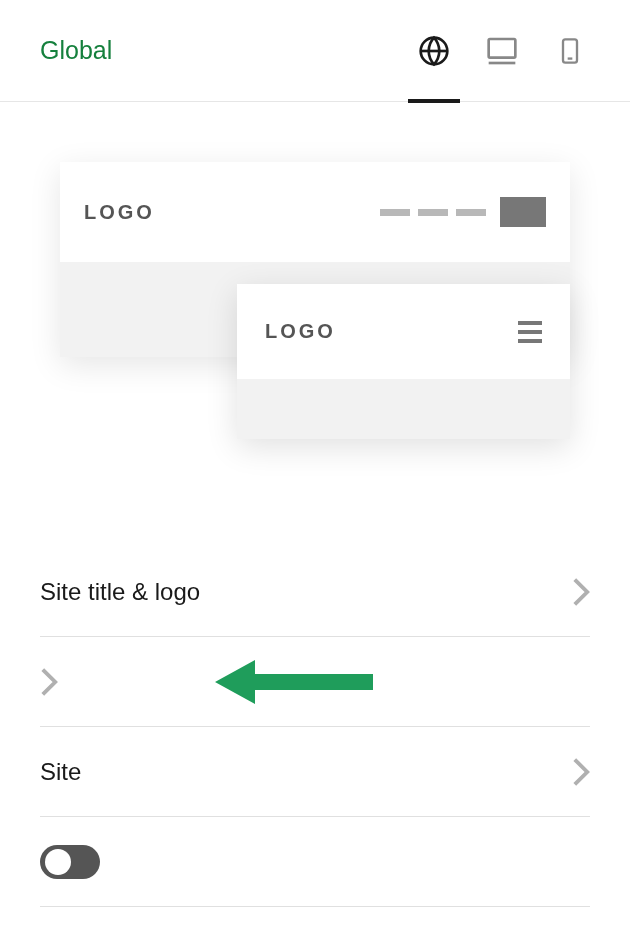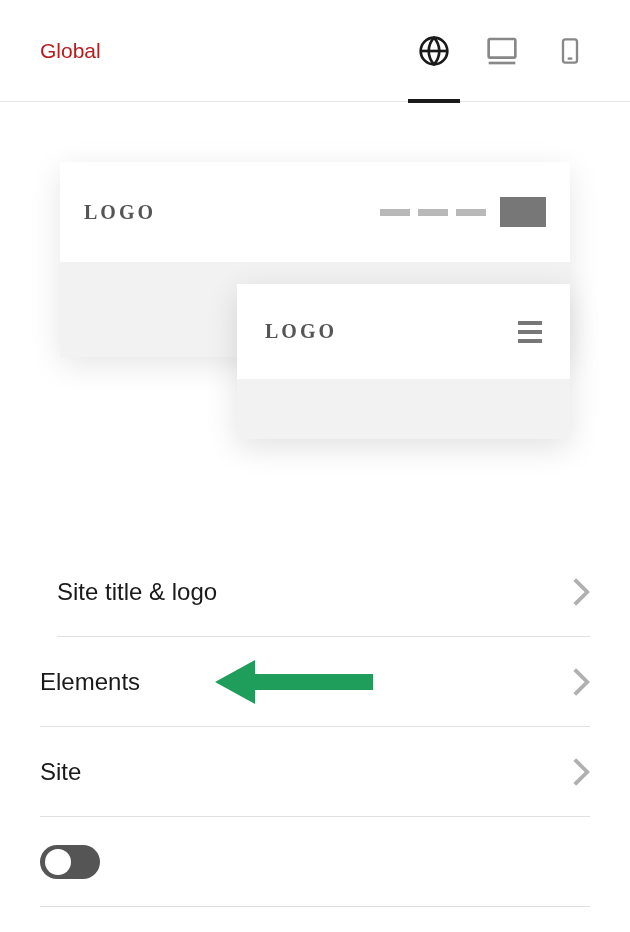--- a/index.html
+++ b/index.html
@@ -12,23 +12,23 @@
     }
     .header {
       display: flex;
       align-items: center;
       justify-content: space-between;
       padding: 0 40px;
       height: 102px;
       border-bottom: 1px solid #e6e6e6;
     }
     .header-title {
-      font-size: 21px;
+      font-size: 25px;
       font-weight: 500;
-      color: #b91c1c;
+      color: #15803d;
     }
     .header-icons {
       display: flex;
       align-items: center;
       gap: 28px;
       position: relative;
     }
     .icon-btn {
       display: flex;
       align-items: center;
@@ -43,21 +43,20 @@
       position: absolute;
       bottom: -32px;
       left: -6px;
       right: -6px;
       height: 4px;
       background: #1a1a1a;
     }
     .preview-container {
       padding: 60px 60px 50px 60px;
       position: relative;
-      font-family: Liberation Serif, serif;
     }
     .preview-desktop {
       width: 510px;
       height: 195px;
       background: #f2f2f2;
       box-shadow: 0 8px 30px rgba(0,0,0,0.1);
       position: relative;
     }
     .preview-desktop-header {
       background: #fff;
@@ -124,21 +123,20 @@
       display: flex;
       align-items: center;
       justify-content: space-between;
       height: 90px;
       border-bottom: 1px solid #e0e0e0;
       cursor: pointer;
       position: relative;
     }
     .settings-item:first-child {
       border-top: none;
-      margin-left: 17px;
     }
     .settings-label {
       font-size: 24px;
       font-weight: 400;
       color: #1a1a1a;
     }
     .chevron {
       color: #b0b0b0;
     }
     .toggle {
@@ -217,21 +215,20 @@
 </div>
 
 <div class="settings-list">
   <div class="settings-item">
     <div class="settings-label">Site title &amp; logo</div>
     <svg class="chevron" width="18" height="28" viewBox="0 0 10 18" fill="none" stroke="currentColor" stroke-width="2.5">
       <polyline points="1,1 9,9 1,17"></polyline>
     </svg>
   </div>
   <div class="settings-item">
-    <div class="settings-label">Elements</div>
     <svg class="chevron" width="18" height="28" viewBox="0 0 10 18" fill="none" stroke="currentColor" stroke-width="2.5">
       <polyline points="1,1 9,9 1,17"></polyline>
     </svg>
     <svg class="arrow-annotation" width="160" height="54" viewBox="0 0 160 54">
       <polygon points="0,27 40,5 40,19 158,19 158,35 40,35 40,49" fill="#1f9d5b"></polygon>
     </svg>
   </div>
   <div class="settings-item">
     <div class="settings-label">Site</div>
     <svg class="chevron" width="18" height="28" viewBox="0 0 10 18" fill="none" stroke="currentColor" stroke-width="2.5">

